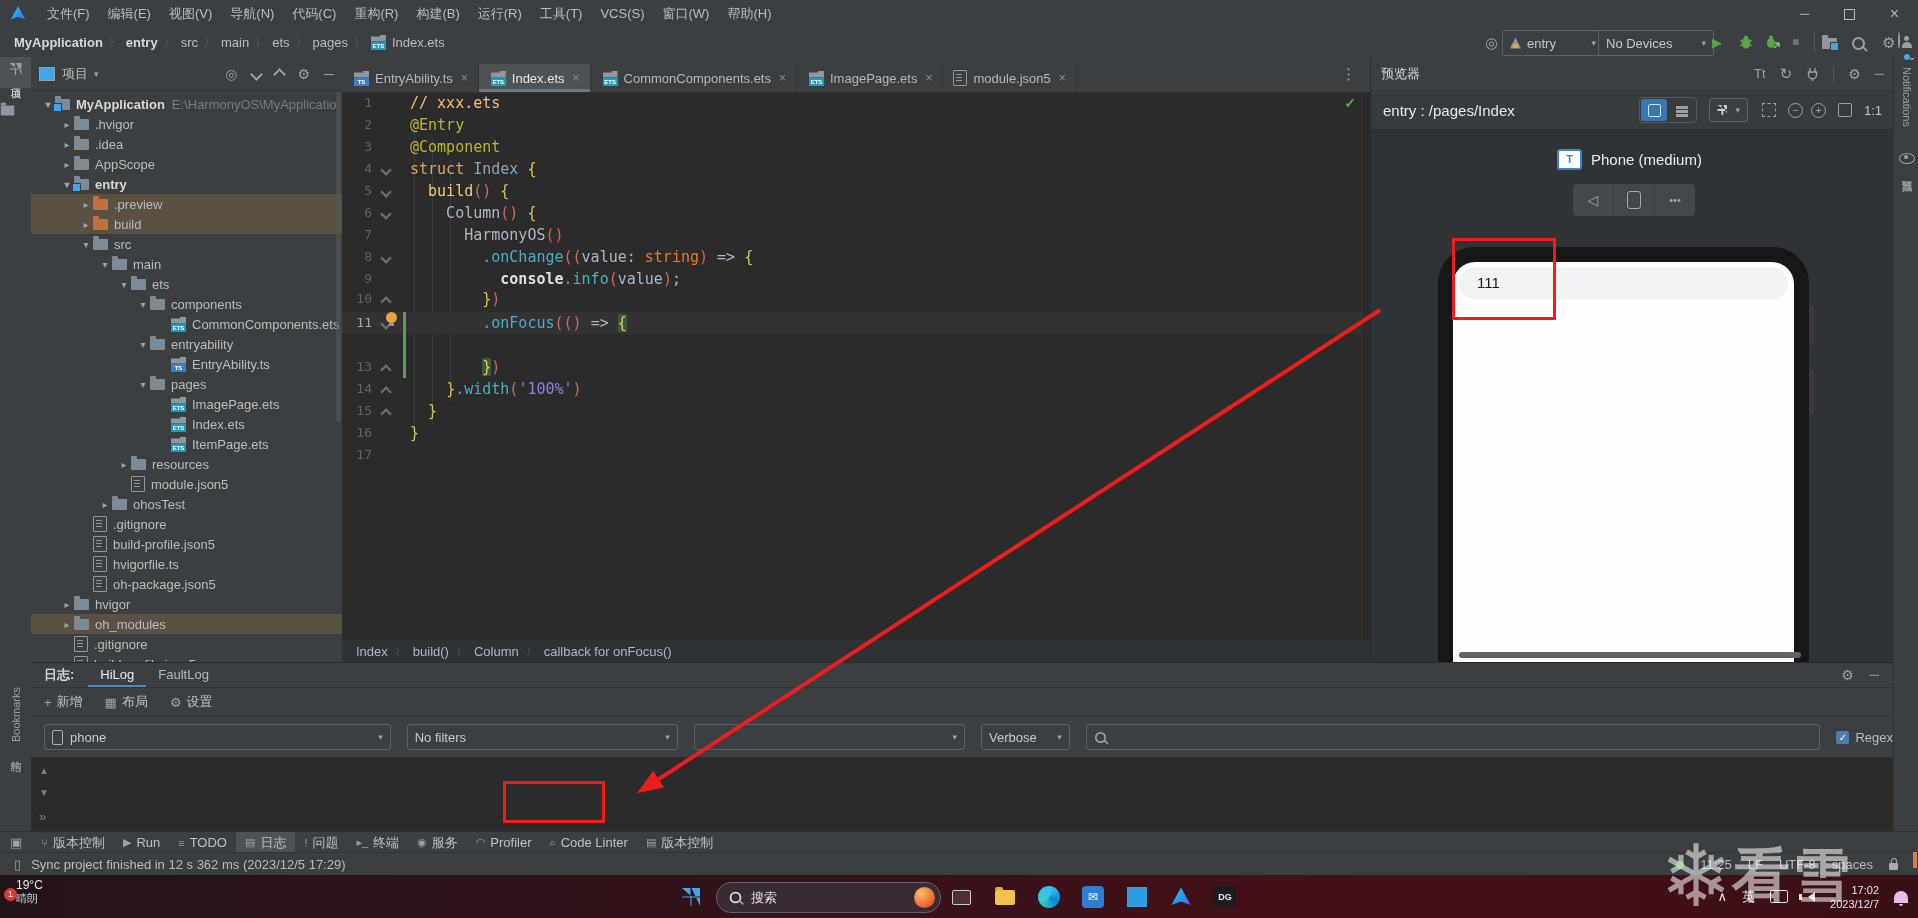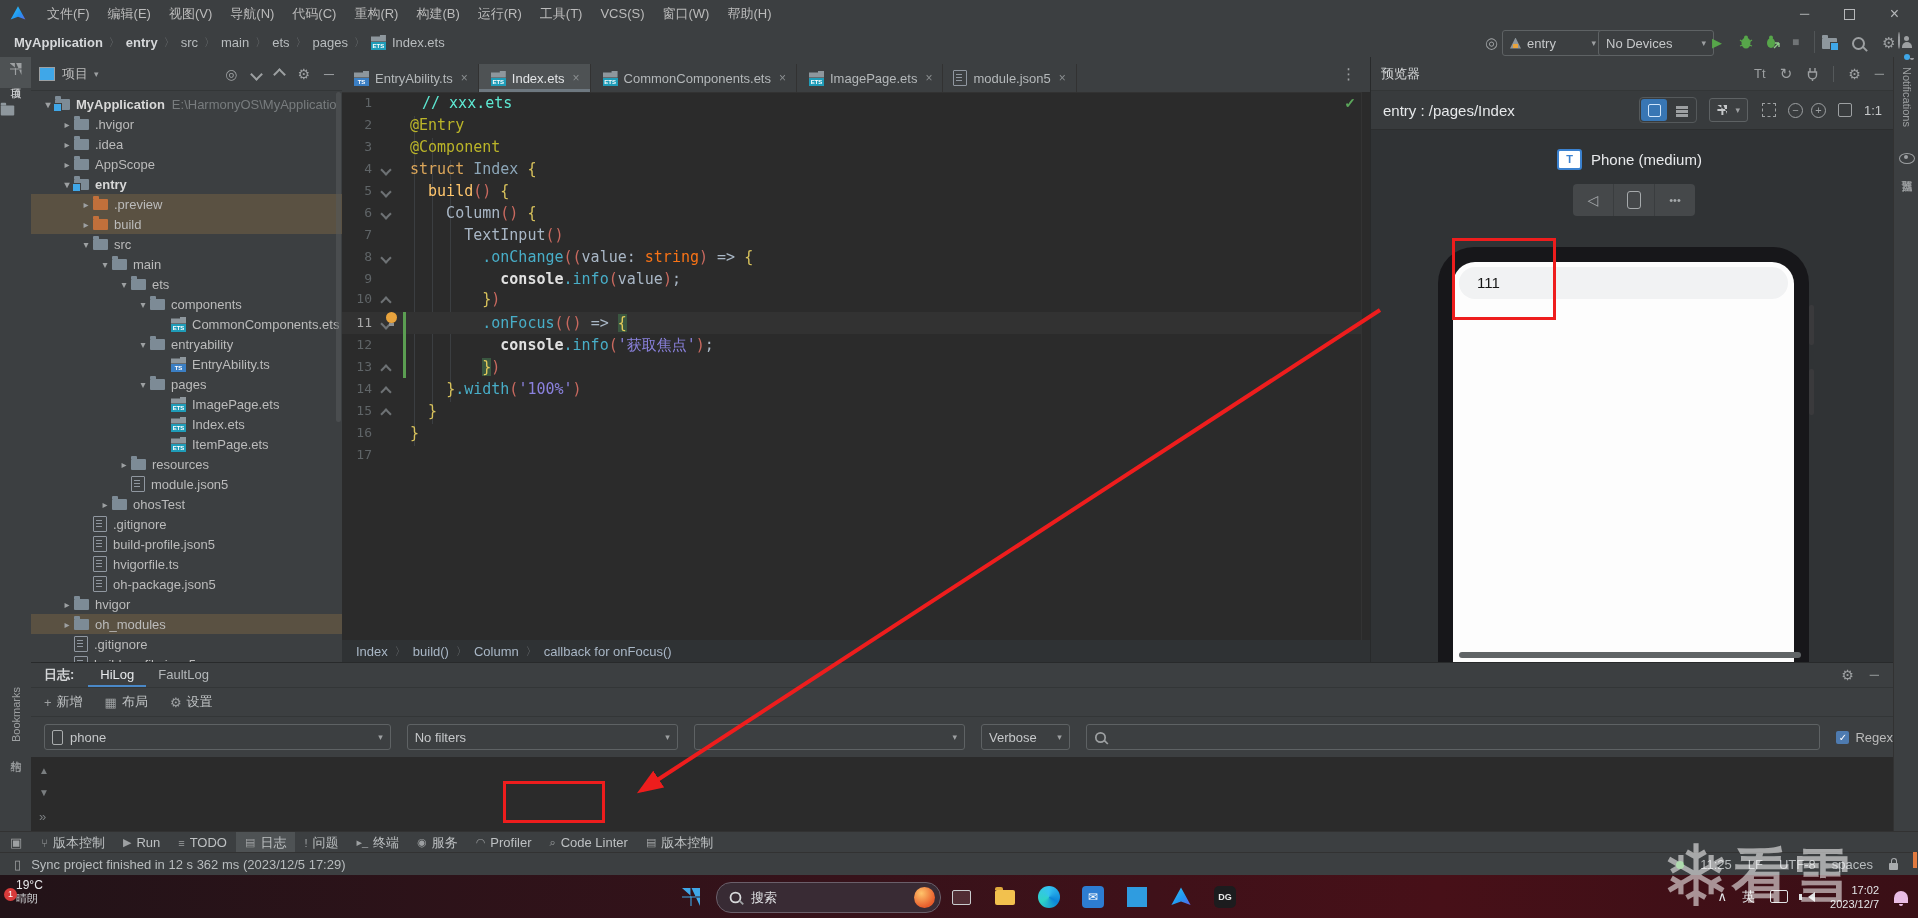--- a/index.html
+++ b/index.html
@@ -83,21 +83,21 @@
   #analysis-ok{position:absolute;right:14px;top:38px;color:#5BA65B;font-size:14px;font-weight:bold;}
   #code-wrap{position:absolute;left:0;top:35px;width:1021px;height:548px;font-family:"DejaVu Sans Mono",monospace;font-size:15px;}
   .cline{position:absolute;left:0;width:100%;height:22px;line-height:22px;}
   .cline.cur{background:#323232;}
   .lnum{position:absolute;left:0;width:30px;text-align:right;color:#5F6467;font-size:13px;}
   .lnum.cur{color:#A8A8A8;}
   .fold{position:absolute;left:40px;top:8px;width:6px;height:6px;border-right:2px solid #6E7275;border-bottom:2px solid #6E7275;}
   .fold.v{transform:rotate(45deg);}
   .fold.c{transform:rotate(-135deg);top:10px;}
   .ctext{position:absolute;left:68px;white-space:pre;}
-  .tok-cm{color:#5eead4;margin-left:12px;} .tok-ann{color:#BBB529;} .tok-kw{color:#DCA65A;}
+  .tok-cm{color:#fdba74;} .tok-ann{color:#BBB529;} .tok-kw{color:#DCA65A;}
   .tok-typ{color:#8CA6B8;} .tok-fn{color:#FFC66D;} .tok-mth{color:#48AEC8;}
   .tok-par{color:#C9695F;} .tok-pl{color:#A9B7C6;} .tok-str{color:#8B82DE;}
   .tok-skw{color:#f97316;} .tok-br{color:#D8C25C;}
   .tok-brh{color:#E4CB5A;background:#3A5740;}
   .tok-cons{color:#E0E0E0;font-weight:bold;}
   .chgbar{position:absolute;left:61px;width:3px;background:#5B9E52;}
   .bulb{position:absolute;left:44px;width:11px;height:11px;border-radius:50%;background:#E8A33D;}
   .bulb::after{content:'';position:absolute;left:3px;bottom:-3px;width:5px;height:3px;background:#8E9294;}
   .iguide{position:absolute;width:1px;background:#3B3E41;}
   #ed-breadcrumb{position:absolute;left:0;bottom:0;width:100%;height:22px;background:#2F3234;display:flex;align-items:center;padding-left:14px;color:#A9B7C6;}
@@ -518,45 +518,41 @@
           <span class="fold v"></span>
           <span class="ctext"><span class="tok-pl">  </span><span class="tok-fn">build</span><span class="tok-par">()</span><span class="tok-pl"> </span><span class="tok-br">{</span></span>
         </div>
         <div class="cline" style="top: 110px;">
           <span class="lnum">6</span>
           <span class="fold v"></span>
           <span class="ctext"><span class="tok-pl">    Column</span><span class="tok-par">()</span><span class="tok-pl"> </span><span class="tok-br">{</span></span>
         </div>
         <div class="cline" style="top: 132px;">
           <span class="lnum">7</span>
-          <span class="ctext"><span class="tok-pl">      TextInput</span><span class="tok-par">()</span></span>
+          <span class="ctext"><span class="tok-pl">      HarmonyOS</span><span class="tok-par">()</span></span>
         </div>
         <div class="cline" style="top: 154px;">
           <span class="lnum">8</span>
           <span class="fold v"></span>
           <span class="ctext"><span class="tok-pl">        </span><span class="tok-mth">.onChange</span><span class="tok-par">((</span><span class="tok-pl">value</span><span class="tok-pl">: </span><span class="tok-skw">string</span><span class="tok-par">)</span><span class="tok-pl"> =&gt; </span><span class="tok-br">{</span></span>
         </div>
         <div class="cline" style="top: 176px;">
           <span class="lnum">9</span>
           <span class="ctext"><span class="tok-pl">          </span><span class="tok-cons">console</span><span class="tok-mth">.info</span><span class="tok-par">(</span><span class="tok-pl">value</span><span class="tok-par">)</span><span class="tok-pl">;</span></span>
         </div>
         <div class="cline" style="top: 196px;">
           <span class="lnum">10</span>
           <span class="fold c"></span>
           <span class="ctext"><span class="tok-pl">        </span><span class="tok-br">}</span><span class="tok-par">)</span></span>
         </div>
         <div class="cline cur" style="top: 220px;">
           <span class="lnum cur">11</span>
           <span class="fold v"></span>
           <span class="bulb"></span>
           <span class="ctext"><span class="tok-pl">        </span><span class="tok-mth">.onFocus</span><span class="tok-par">(() </span><span class="tok-pl">=&gt; </span><span class="tok-brh">{</span></span>
-        </div>
-        <div class="cline" style="top: 242px;">
-          <span class="lnum">12</span>
-          <span class="ctext"><span class="tok-pl">          </span><span class="tok-cons">console</span><span class="tok-mth">.info</span><span class="tok-par">(</span><span class="tok-str">'获取焦点'</span><span class="tok-par">)</span><span class="tok-pl">;</span></span>
         </div>
         <div class="cline" style="top: 264px;">
           <span class="lnum">13</span>
           <span class="fold c"></span>
           <span class="ctext"><span class="tok-pl">        </span><span class="tok-brh">}</span><span class="tok-par">)</span></span>
         </div>
         <div class="cline" style="top: 286px;">
           <span class="lnum">14</span>
           <span class="fold c"></span>
           <span class="ctext"><span class="tok-pl">    </span><span class="tok-br">}</span><span class="tok-mth">.width</span><span class="tok-par">(</span><span class="tok-str">'100%'</span><span class="tok-par">)</span></span>

